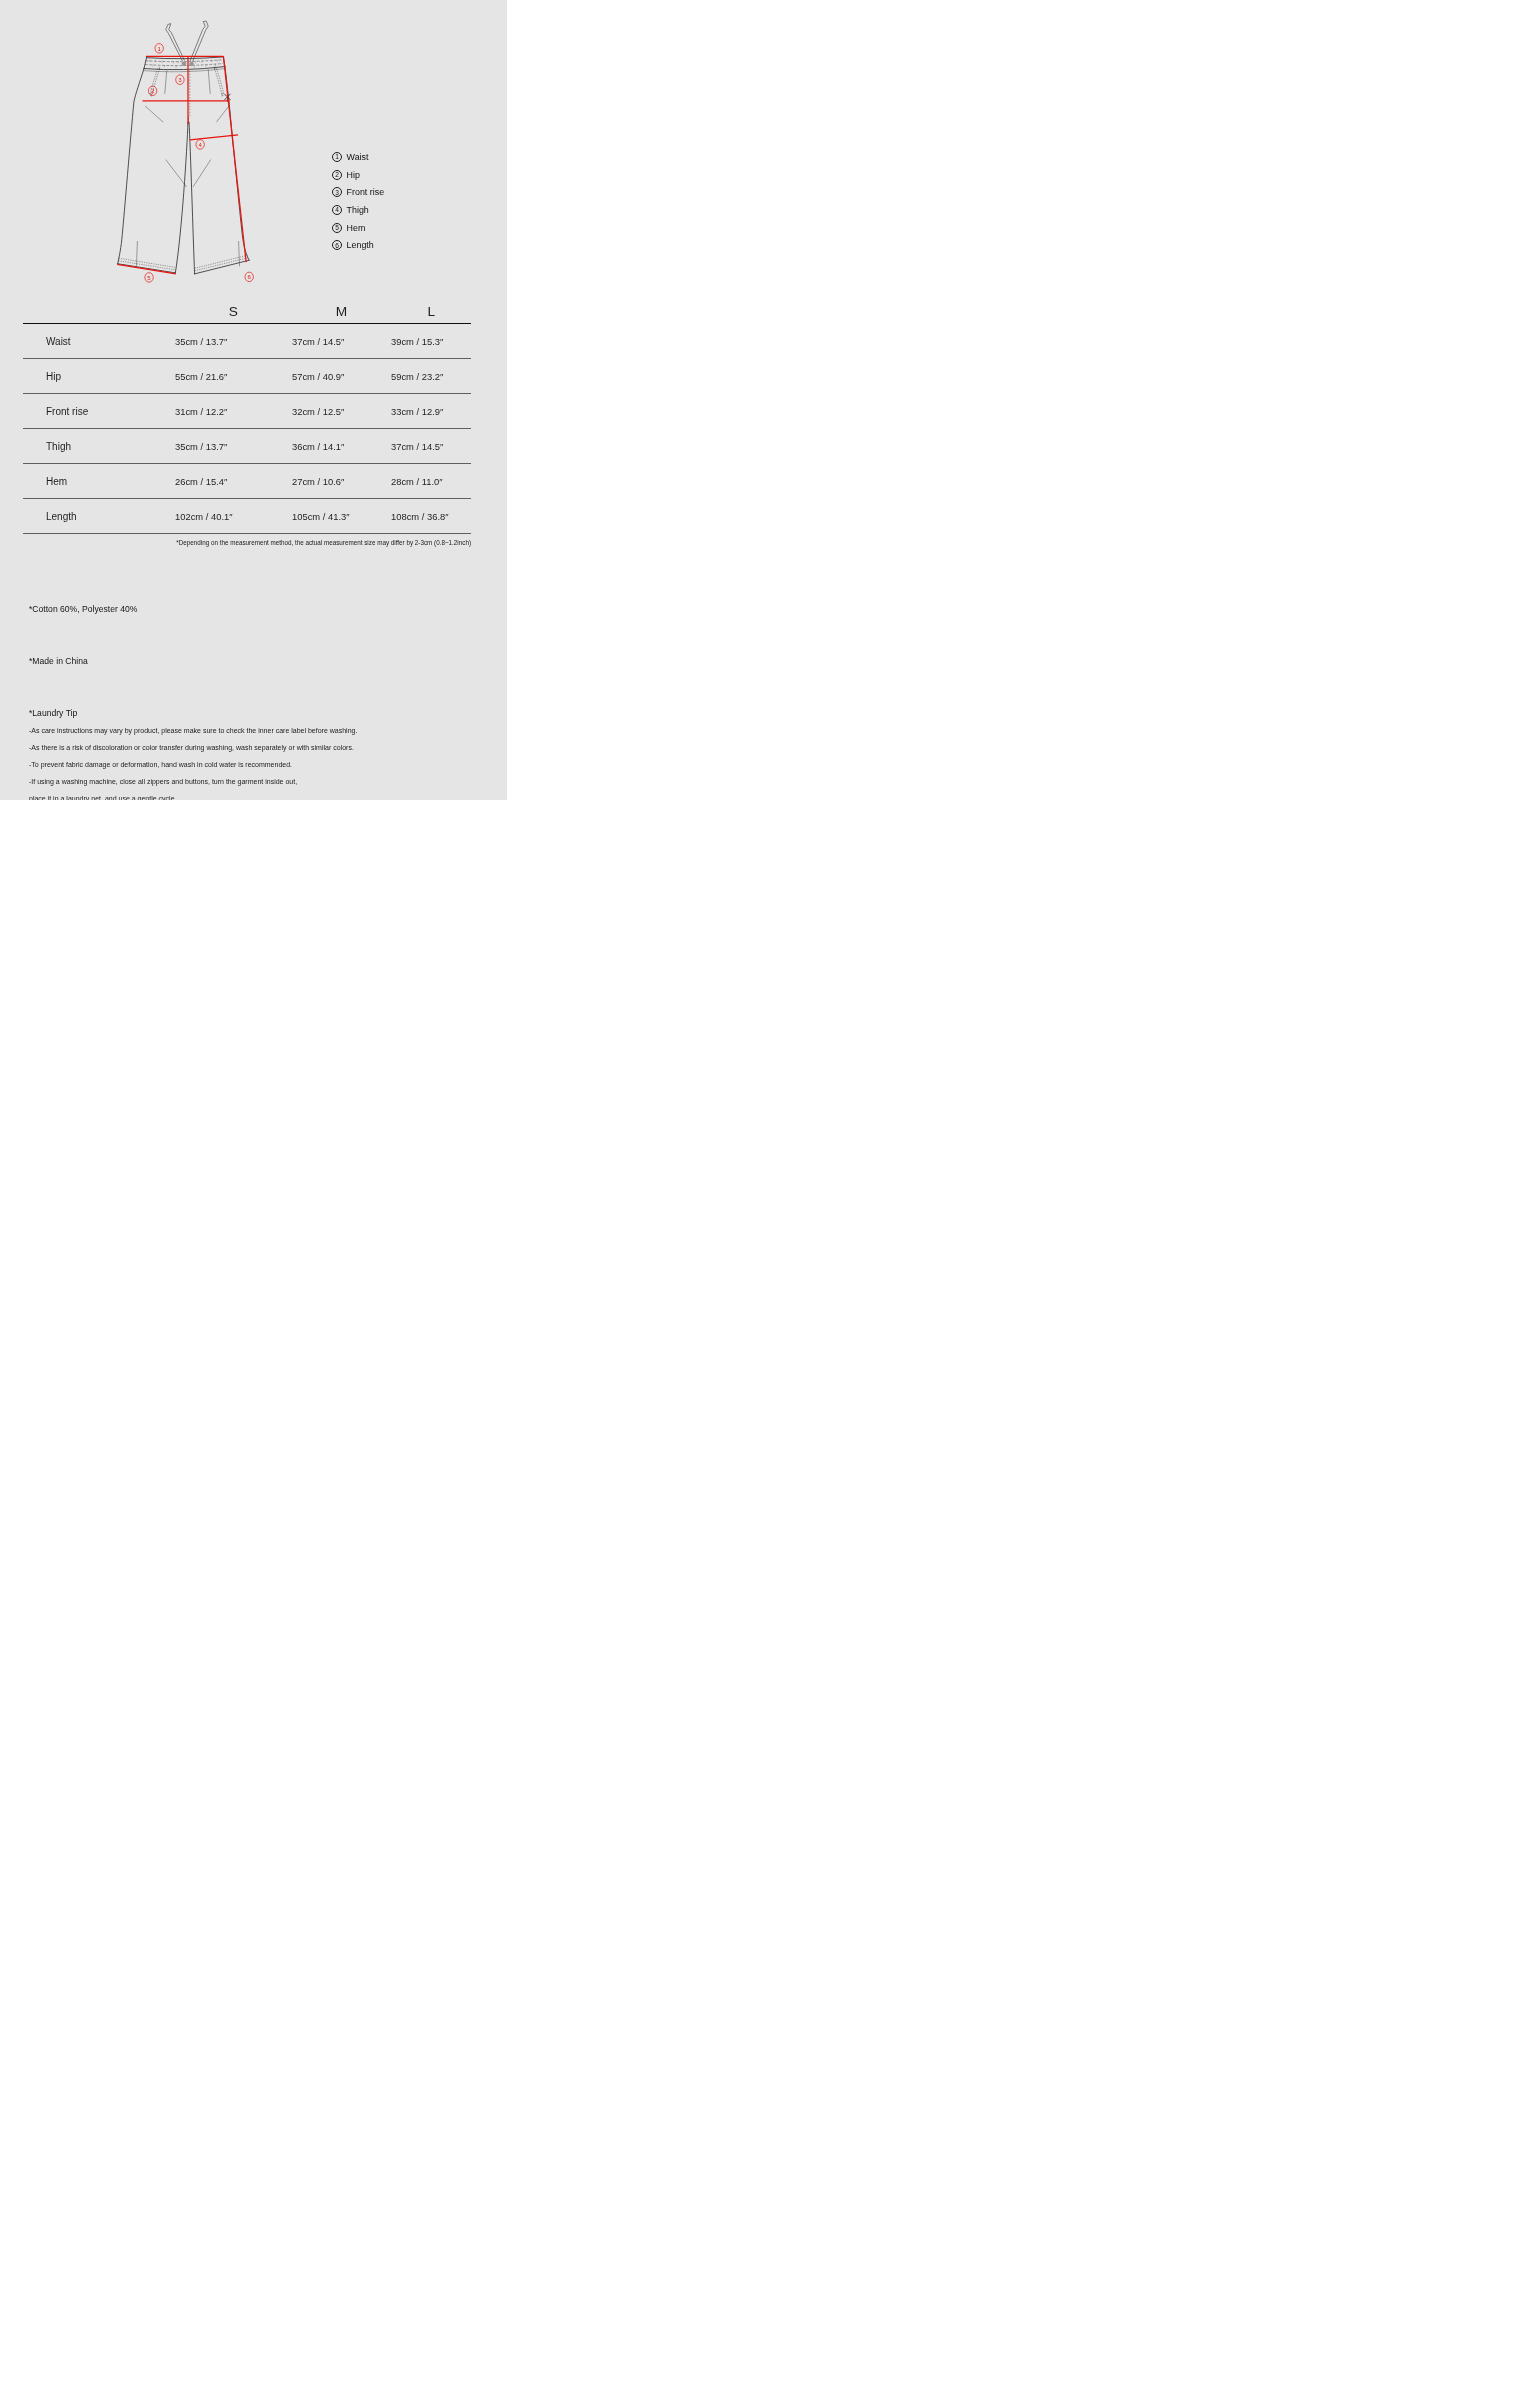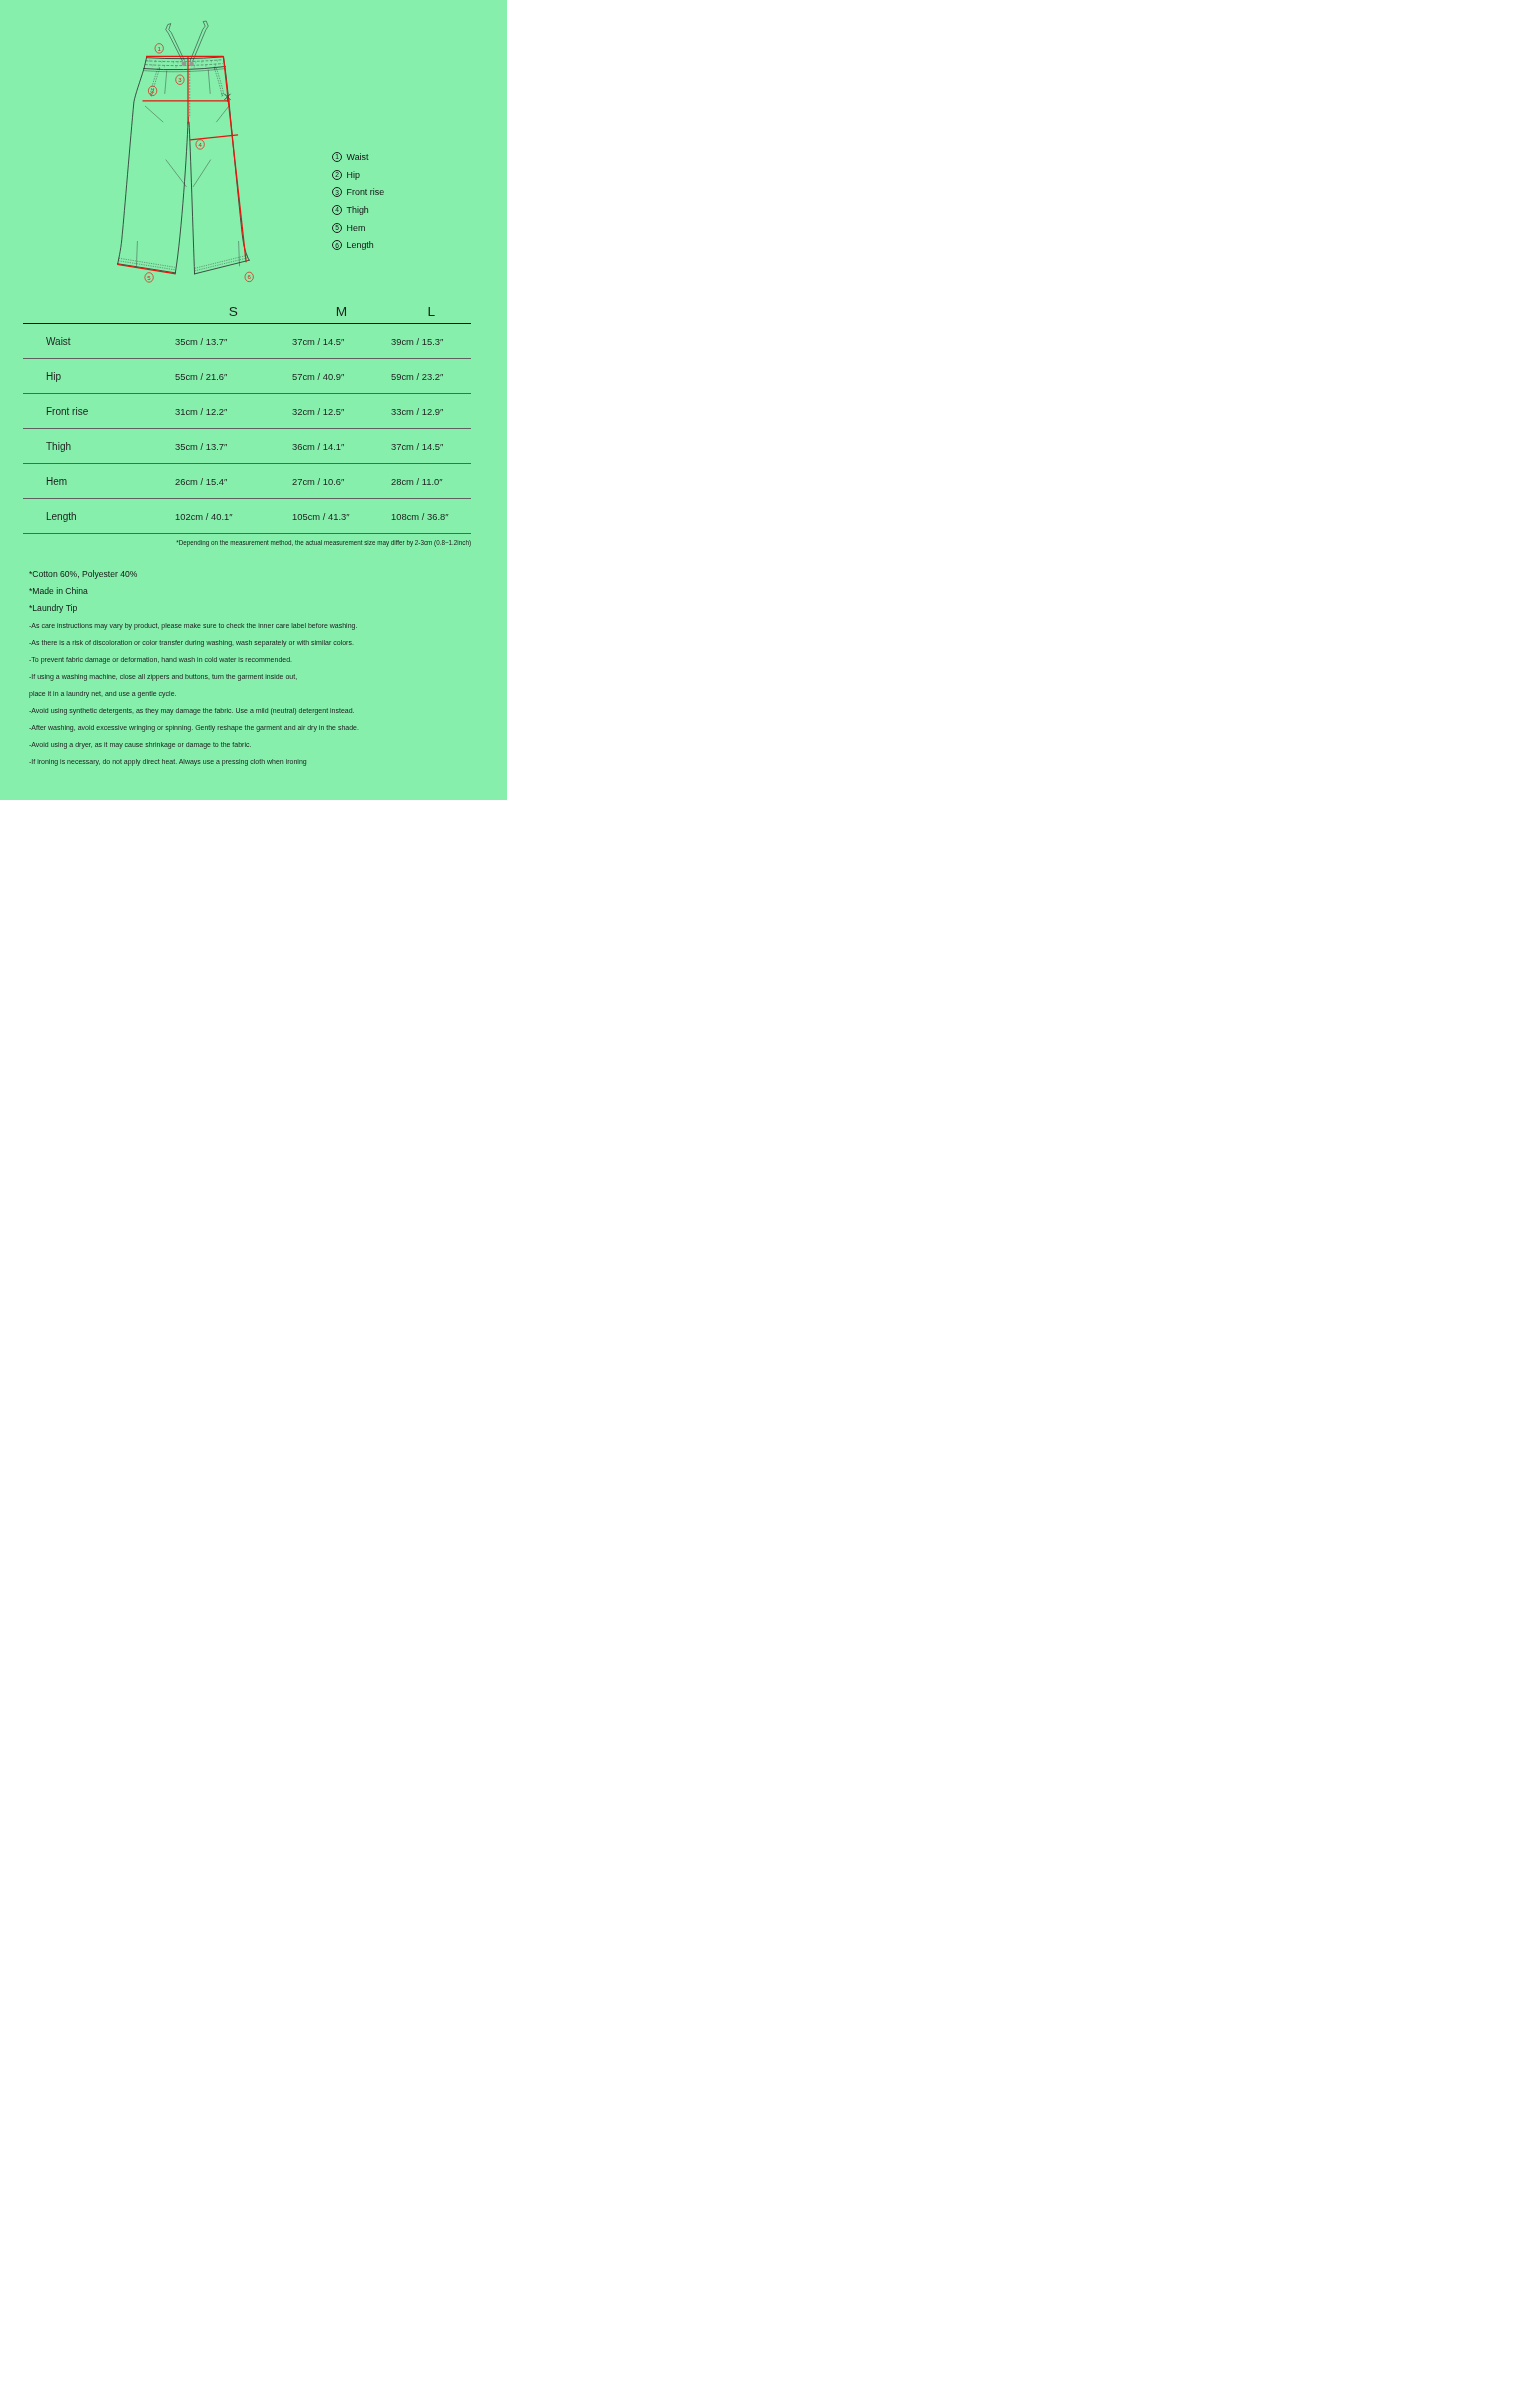--- a/index.html
+++ b/index.html
@@ -1,17 +1,17 @@
 <!DOCTYPE html>
 <html style="font-size:8px"><head>
 <meta charset="utf-8">
 <style>
   html,body{margin:0;padding:0;background:#fff;}
   body{font-family:"Liberation Sans","DejaVu Sans",sans-serif;color:#1e1e1e;}
-  .page{position:relative;width:507px;height:800px;background:#86efac;overflow:hidden;}
+  .page{position:relative;width:507px;height:800px;background:#e5e5e5;overflow:hidden;}
 
   
   .pants{position:absolute;left:112px;top:16.7px;width:152px;height:268px;}
   .pants text{font-family:"Liberation Sans","DejaVu Sans",sans-serif;}
 
   
   .legend{position:absolute;left:332px;top:148px;}
   .legend-item{display:flex;align-items:center;height:17.7px;font-size:8.9px;color:#111;}
   .num-circle{display:inline-flex;width:10px;height:10px;border:0.7px solid #1c1c1c;border-radius:50%;
     align-items:center;justify-content:center;font-size:6.6px;margin-right:4.6px;flex:0 0 auto;box-sizing:border-box;}
@@ -23,21 +23,21 @@
   .t-head .col{font-size:13.7px;font-weight:400;text-align:center;padding-bottom:4px;letter-spacing:0.3px;}
   .t-row{display:grid;grid-template-columns:152px 117px 99px 81px;height:34px;
     border-bottom:0.8px solid #5f5f5f;align-items:center;}
   .t-row:last-of-type{border-bottom:1.3px solid #3c3c3c;}
   .t-row .rl{font-size:10px;padding-left:23px;}
   .t-row .cv{font-size:9.4px;text-align:left;white-space:nowrap;}
   .footnote{margin-top:4.6px;text-align:right;font-size:6.3px;color:#1a1a1a;}
 
   
   .notes{position:absolute;left:29px;top:566px;width:456px;}
-  .info-line{font-size:8.6px;line-height:17px;height:17px;color:#151515;}
+  .info-line{font-size:8.6px;line-height:17px;height:17px;color:#151515;margin-top:35px;}
   .care-line{font-size:7px;line-height:17px;height:17px;color:#222;}
 </style>
 </head>
 <body>
 
 <div class="page">
 
   <svg class="pants" viewBox="0 0 300 530">
 
     <g fill="none" stroke="#2a2a2a" stroke-width="1.1" stroke-linejoin="round">

